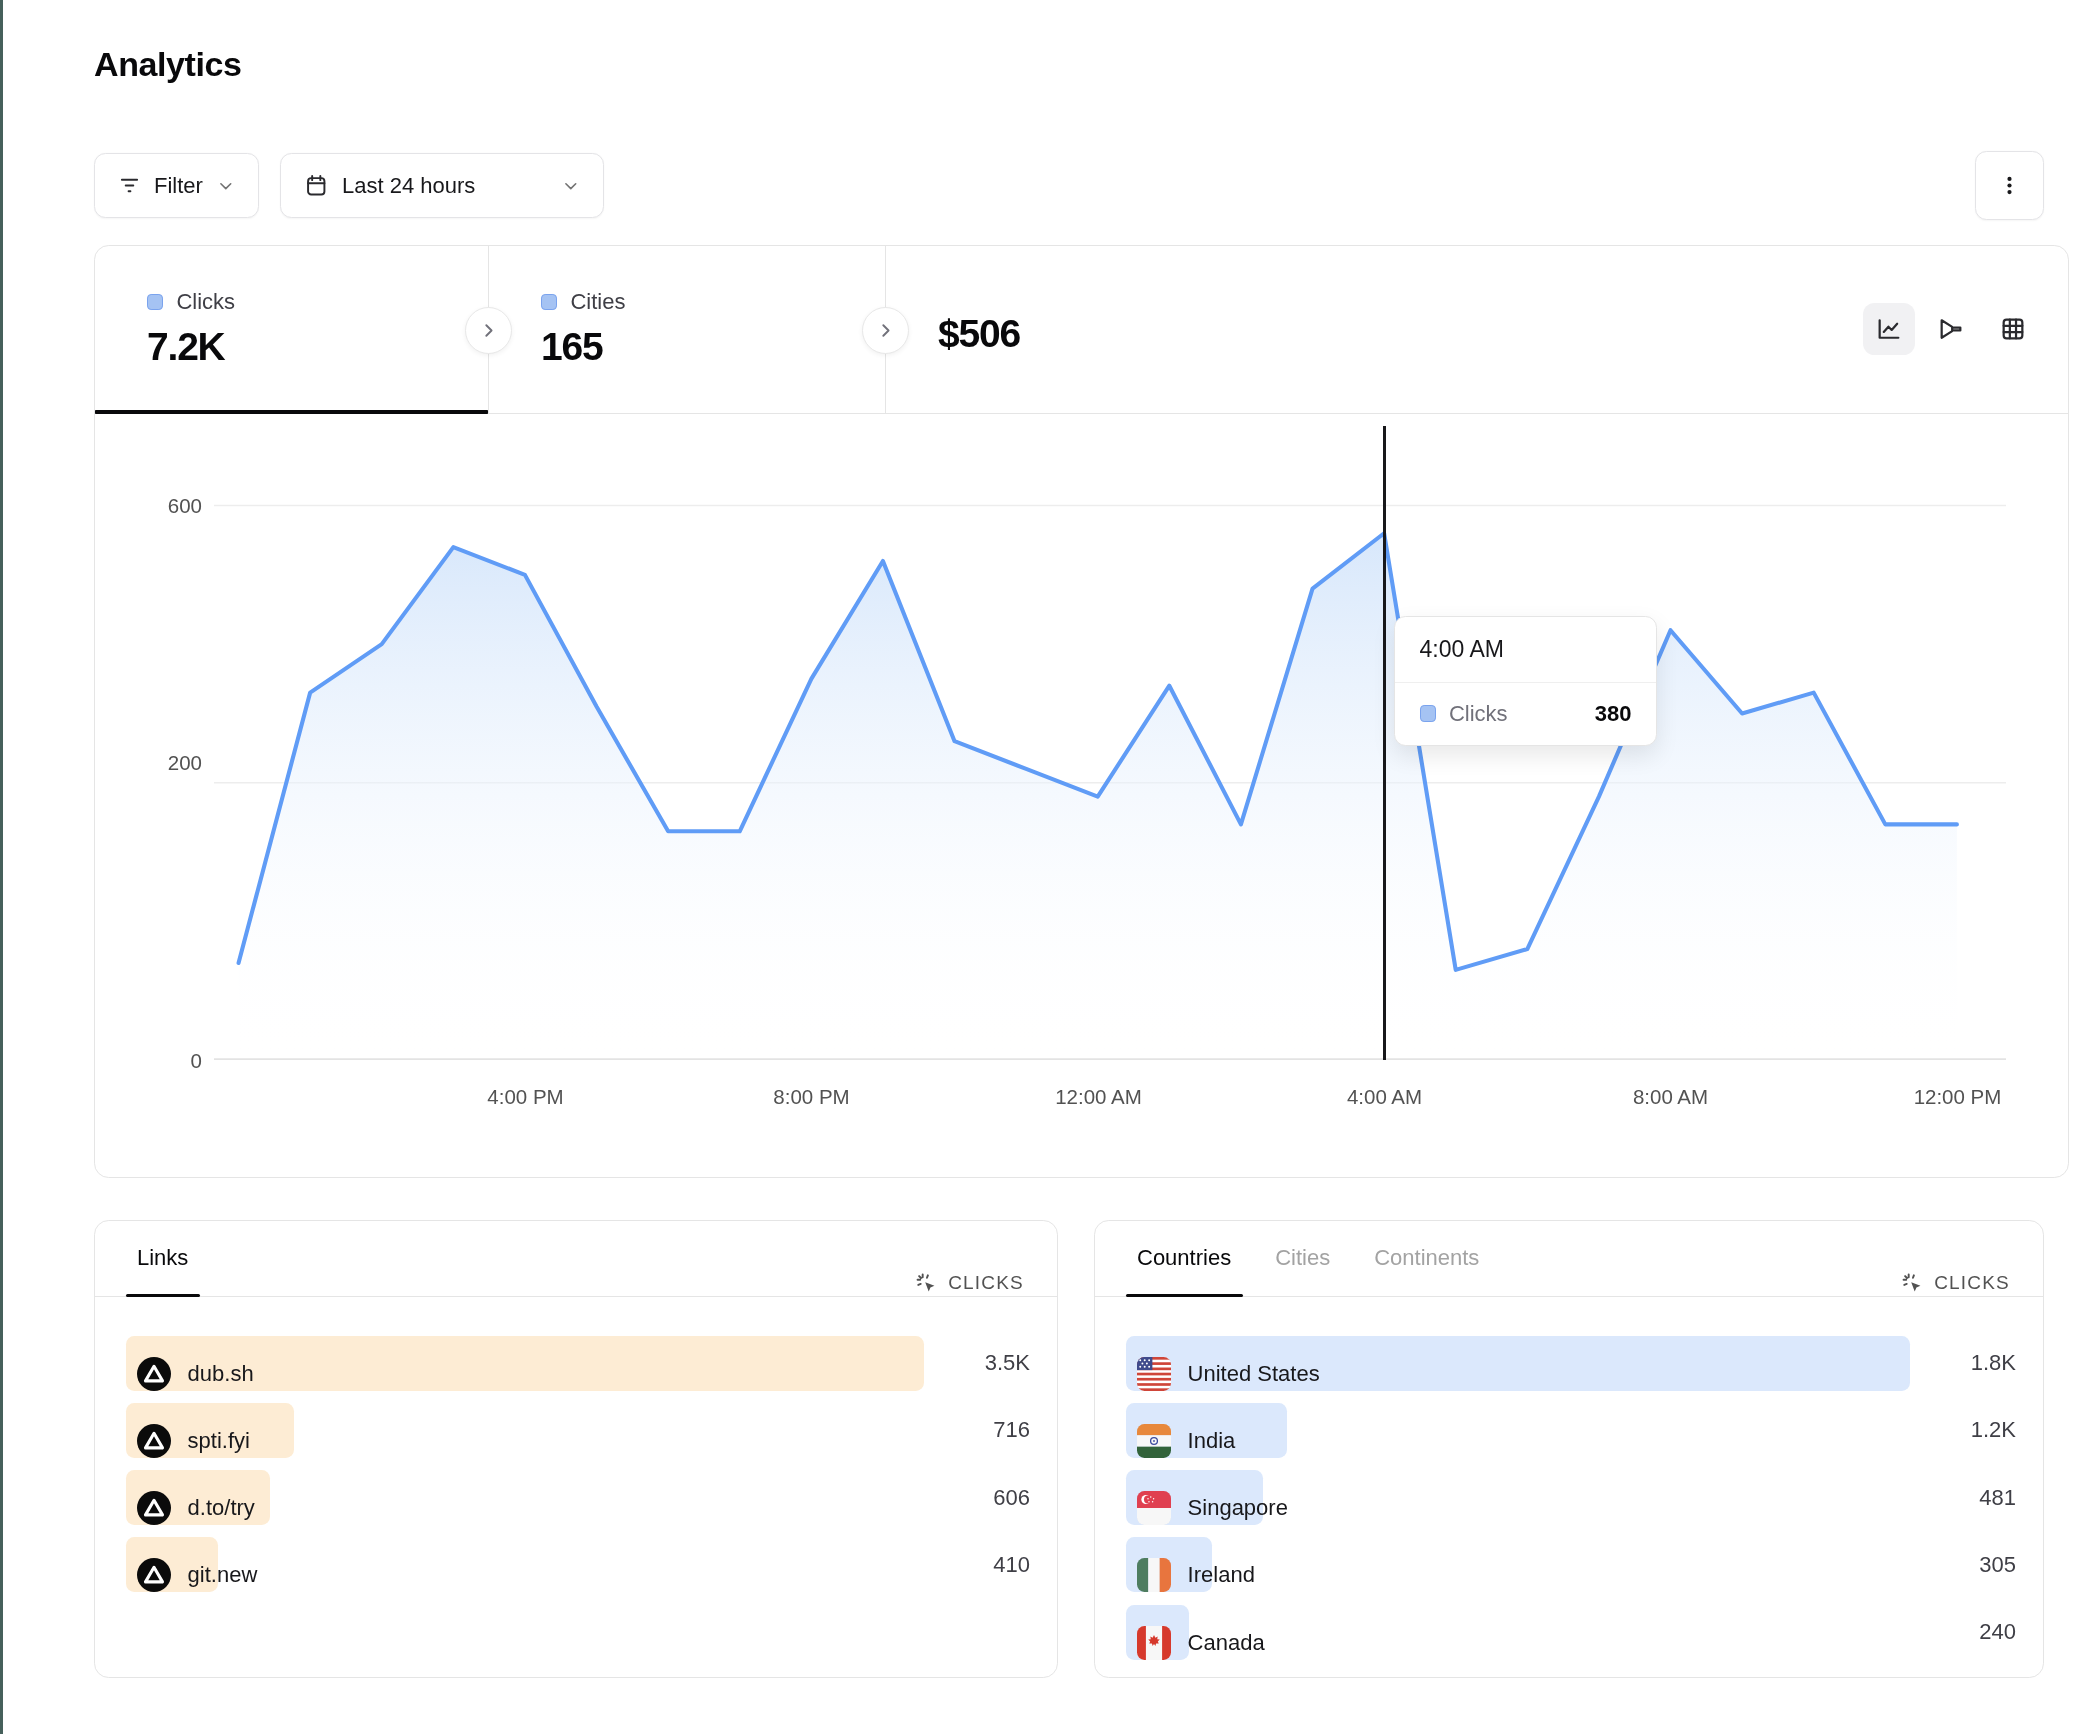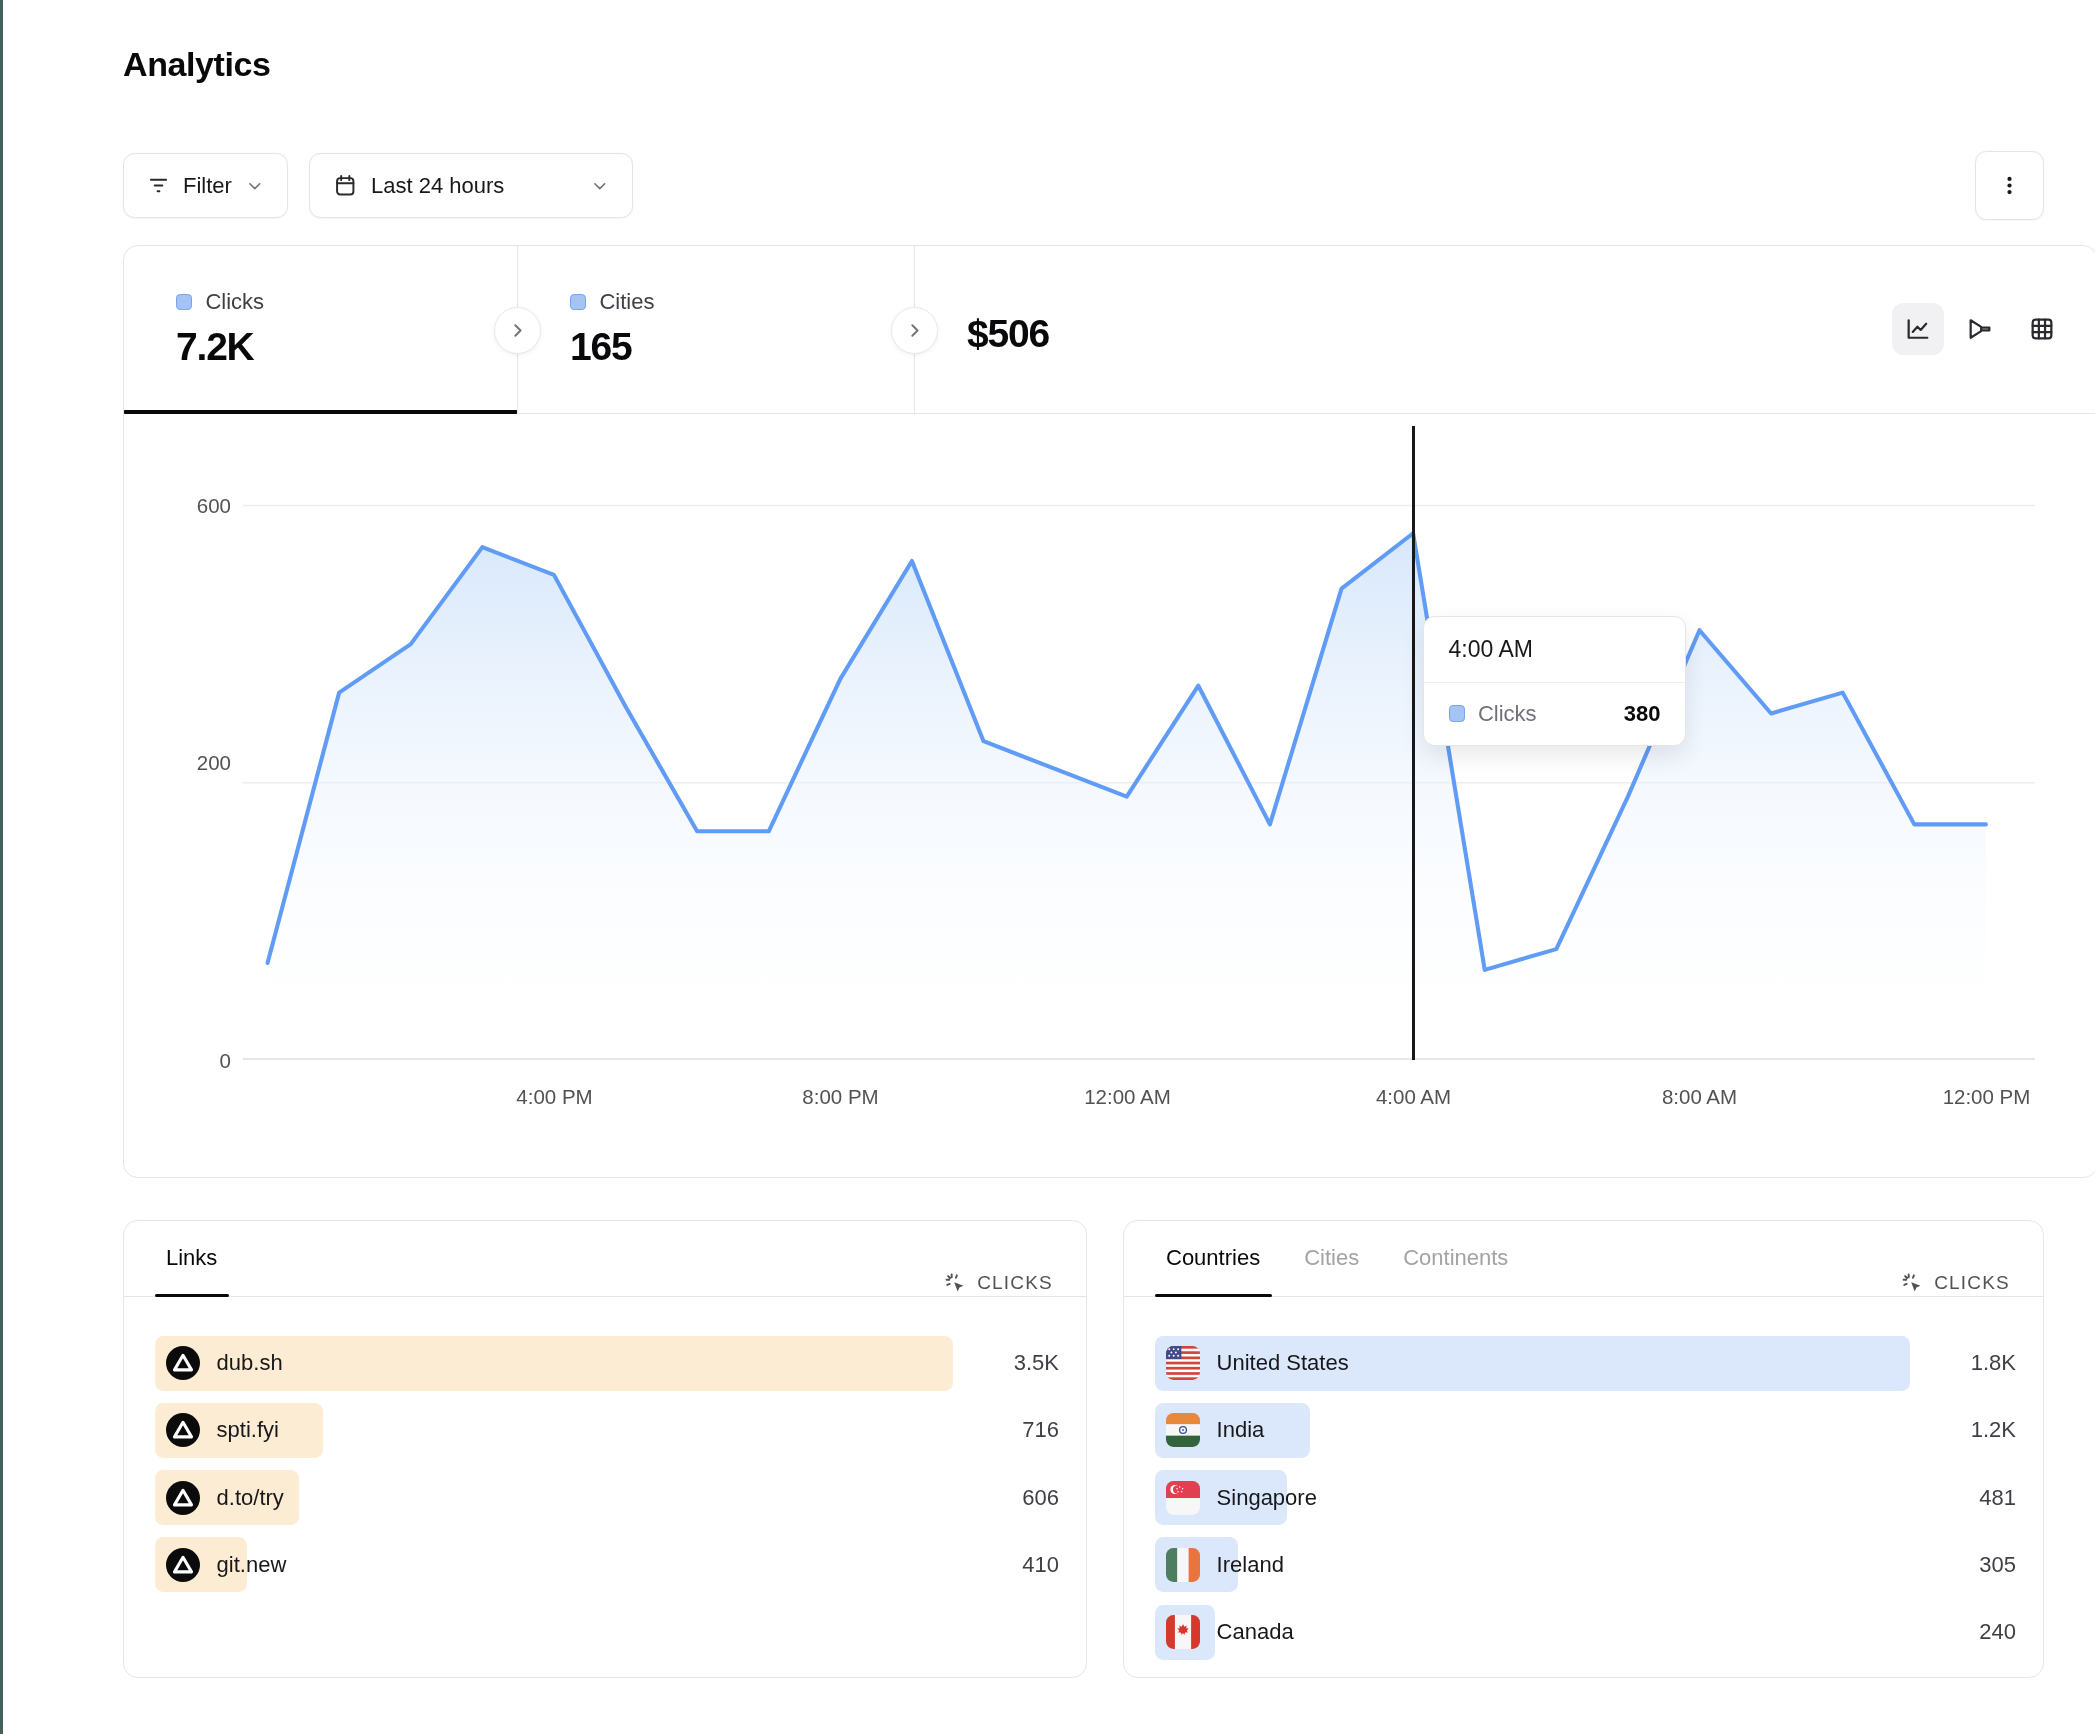--- a/index.html
+++ b/index.html
@@ -1,18 +1,18 @@
 <!DOCTYPE html>
 <html style="font-size:13px"><head>
 <meta charset="utf-8">
 <style>
   * { margin:0; padding:0; box-sizing:border-box; }
   html,body { width:2096px; height:1735px; background:#ffffff; font-family:"Liberation Sans","DejaVu Sans",sans-serif; color:#18181b; overflow:hidden; }
   .edge-strip { position:absolute; left:0; top:0; width:2.5px; height:1735px; background:#46605b; }
-  .page { position:relative; padding:45px 52px 0 94px;margin-left:29px; }
+  .page { position:relative; padding:45px 52px 0 94px; }
 
   
   .page-title { font-size:34px; font-weight:700; letter-spacing:-0.4px; color:#09090b; line-height:39px; }
   .toolbar { margin-top:67px; display:flex; align-items:center; gap:21px; }
   .btn { display:inline-flex; align-items:center; gap:13px; height:65px; padding:0 23px; background:#fff;
          border:1.2px solid #e4e4e7; border-radius:11.5px; font-size:22px; font-weight:500; color:#18181b;
          box-shadow:0 0.8px 1.6px rgba(0,0,0,.04); cursor:pointer; font-family:inherit; }
   .btn svg { flex:none; }
   .btn-date { width:324px; }
   .btn-date .chev { margin-left:auto; }
@@ -57,21 +57,21 @@
   .panel-geo { flex:1; }
   .panel-header { height:76px; padding:0 33px 0 42px; display:flex; align-items:flex-end; border-bottom:1.2px solid #e5e5e5; }
   .panel-tabs { display:flex; gap:44px; height:100%; }
   .panel-tab { display:flex; align-items:center; position:relative; font-size:22px; color:#a3a3a3; cursor:pointer; white-space:nowrap; }
   .panel-tab.active { color:#09090b; font-weight:500; }
   .panel-tab.active::after { content:''; position:absolute; left:-11.5px; right:-11.5px; bottom:-1.6px; height:3.3px; background:#09090b; border-radius:1.6px; }
   .metric-head { margin-left:auto; display:flex; align-items:center; gap:9.8px; color:#525252; }
   .metric-head span { font-size:19px; letter-spacing:1.2px; font-weight:500; }
   .panel-rows { padding:39px 27px 0 31px; display:flex; flex-direction:column; gap:12.3px; }
   .row { position:relative; height:55px; display:flex; align-items:center; cursor:pointer; }
-  .bar-zone { flex:1; position:relative; height:100%; display:flex; align-items:center; min-width:0;border-radius:7px; }
+  .bar-zone { flex:1; position:relative; height:100%; display:flex; align-items:flex-end; min-width:0;border-radius:7px; }
   .row-bar { position:absolute; left:0; top:0; height:100%; border-radius:8.2px; }
   .panel-links .row-bar { background:#fdecd4; }
   .panel-geo .row-bar { background:#dbe8fc; }
   .row-content { position:relative; z-index:1; display:flex; align-items:center; padding-left:10.6px; }
   .row-label { margin-left:17px; font-size:22px; color:#18181b; }
   .row-value { width:106px; text-align:right; font-size:22px; color:#3f3f46; flex:none; }
   .logo-circle { width:34px; height:34px; border-radius:50%; background:#0b0b0b; display:flex; align-items:center; justify-content:center; flex:none; }
   .flag { width:34px; height:34px; border-radius:7.4px; overflow:hidden; position:relative; flex:none; box-shadow:inset 0 0 0 0.8px rgba(0,0,0,.06); }
   .flag svg { display:block; }
   .icon-stroke { stroke:#2a2a2e; stroke-width:1.9; fill:none; stroke-linecap:round; stroke-linejoin:round; }

